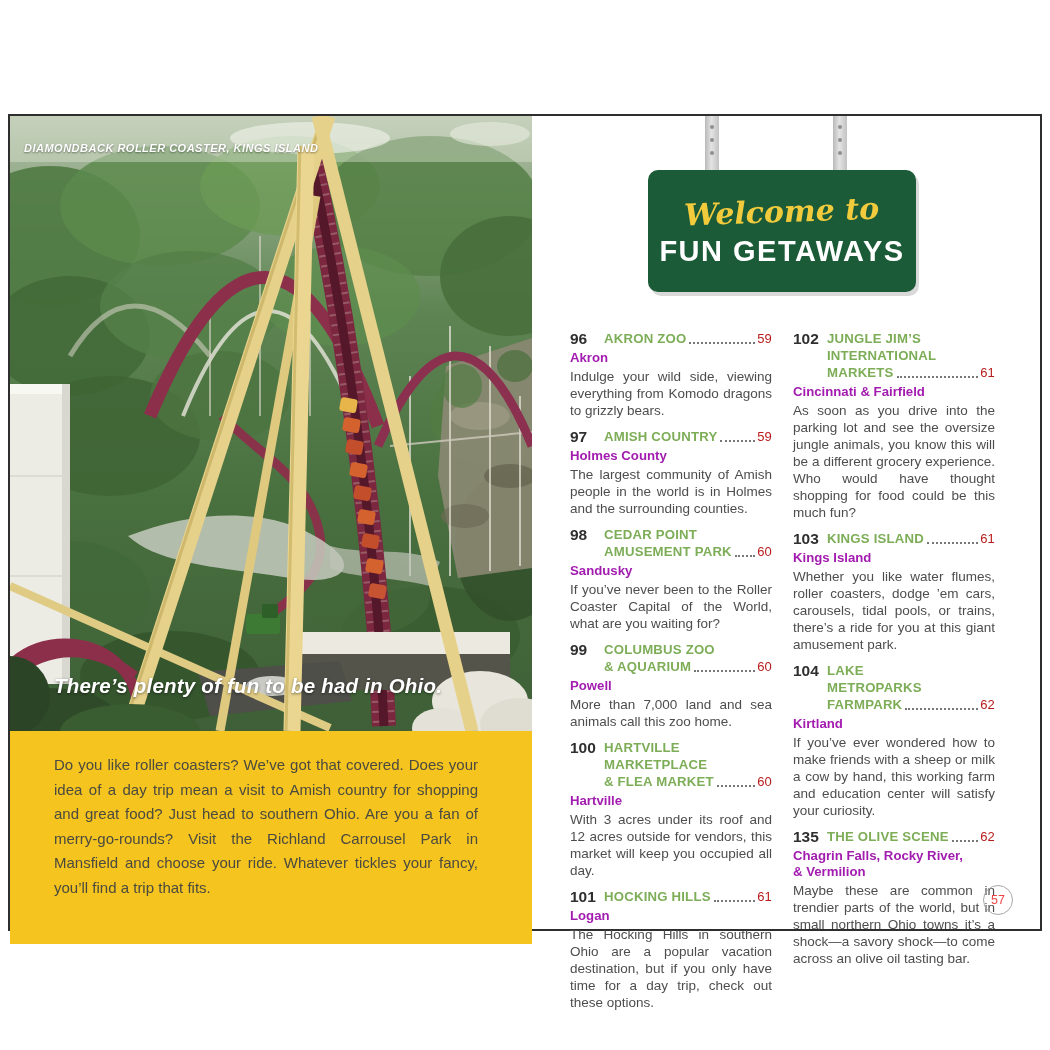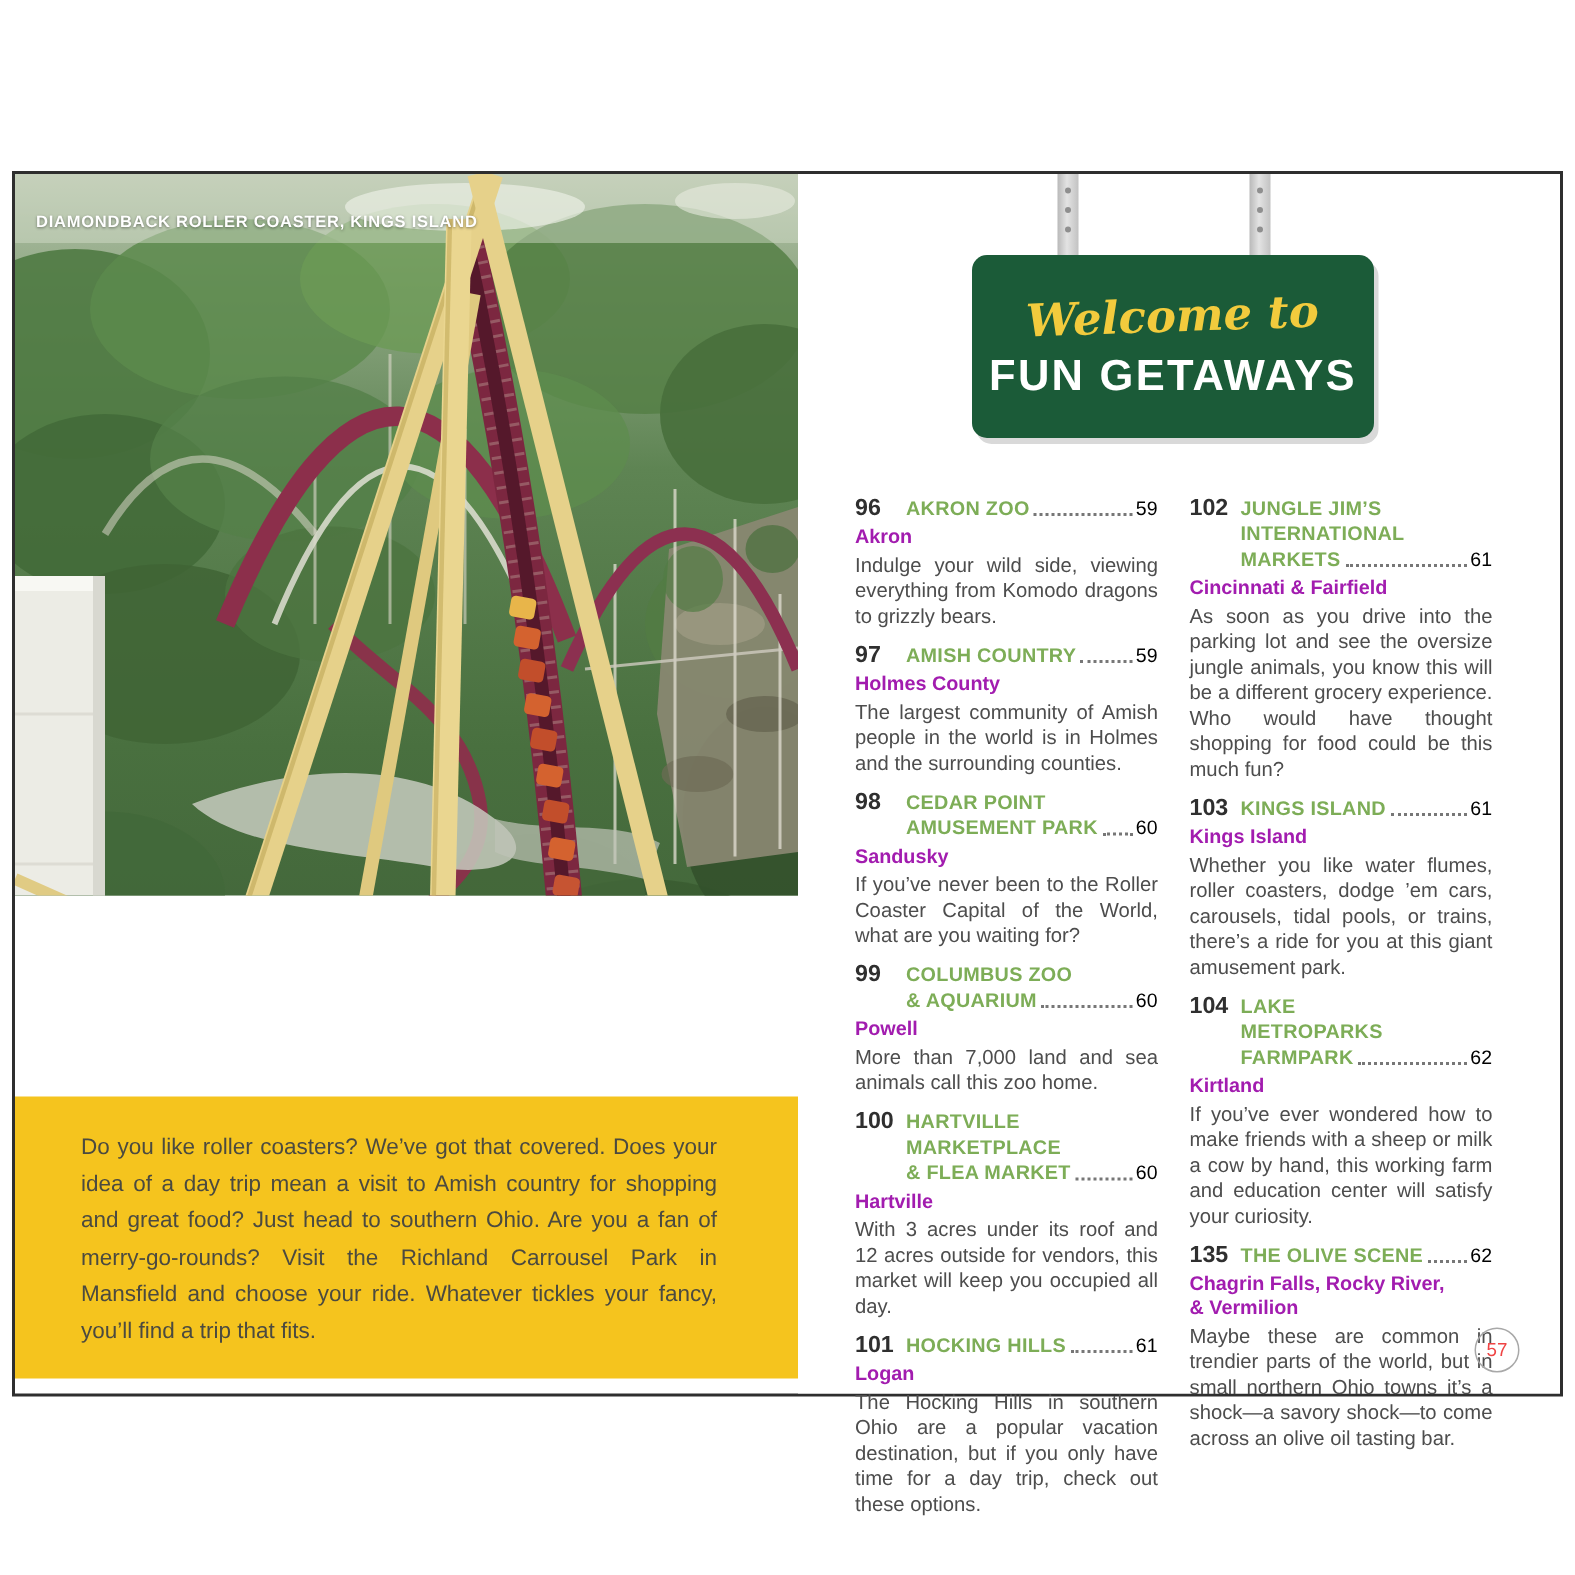--- a/index.html
+++ b/index.html
@@ -1,27 +1,27 @@
 <!DOCTYPE html>
 <html style="--accent: #7dad57; --sign-green: #1b5b38; --script-yellow: #f2cb3d; --yellow: #f5c41e;"><head>
 <meta charset="utf-8">
 <style>
   html,body{margin:0;padding:0;background:#ffffff;}
   body{width:1050px;height:1050px;position:relative;font-family:"Liberation Sans",sans-serif;
        -webkit-font-smoothing:antialiased;}
   .spread{position:absolute;left:8px;top:114px;width:1034px;height:817px;
           border:2px solid #2e2e2e;box-sizing:border-box;background:#fff;}
   
-  .photo-page{position:absolute;left:0;top:0;width:522px;height:481px;overflow:hidden;}
+  .photo-page{position:absolute;left:0;top:0;width:522px;height:615px;overflow:hidden;font-style:italic;}
   .photo-page svg{display:block;}
   .photo-caption{position:absolute;left:14px;top:26px;color:#fff;font-size:11px;font-weight:bold;
                  letter-spacing:.5px;text-shadow:0 1px 2px rgba(0,0,0,.45);}
   .photo-slogan{position:absolute;left:44px;top:558px;color:#fff;font-size:20.5px;font-weight:bold;
                 text-shadow:0 1px 3px rgba(0,0,0,.5);letter-spacing:.2px;}
-  .intro-box{position:absolute;left:0;top:615px;width:522px;height:188px;background:var(--yellow,#f5c41e);}
+  .intro-box{position:absolute;left:0;top:615px;width:522px;height:213px;background:var(--yellow,#f5c41e);}
   .intro-text{margin:22px 54px 0 44px;font-size:15px;line-height:24.5px;text-align:justify;
               color:#4b4a40;font-weight:500;}
   
   .toc-page{position:absolute;left:522px;top:0;width:508px;height:813px;background:#fff;}
   .strap{position:absolute;top:0;width:14px;height:58px;border-radius:0 0 2px 2px;
          background:linear-gradient(90deg,#b9b9b9,#e3e3e3 45%,#c2c2c2);}
   .strap .rivet{width:4px;height:4px;border-radius:50%;background:#8f8f8f;margin:9px auto 0;}
   .sign{position:absolute;left:116px;top:54px;width:268px;height:122px;border-radius:10px;
         background:var(--sign-green,#1b5b38);box-shadow:3px 4px 0 #d9d9d9;
         display:flex;flex-direction:column;align-items:center;justify-content:center;}
@@ -30,21 +30,21 @@
                margin-bottom:6px;}
   .sign-title{color:#fff;font-weight:bold;font-size:29px;letter-spacing:1.5px;}
   .toc-col{position:absolute;top:214px;width:202px;}
   .col1{left:38px;} .col2{left:261px;}
   .toc-entry{margin-bottom:9px;}
   .title-grid{display:grid;grid-template-columns:34px 1fr;}
   .toc-num{font-size:15.5px;font-weight:bold;color:#2f2f2f;line-height:17px;}
   .title-line{display:flex;font-size:13.2px;font-weight:bold;
               color:var(--accent,#7dad57);line-height:17px;letter-spacing:.2px;}
   .leader{flex:1;border-bottom:2px dotted #777;margin:0 2px 3px 3px;min-width:10px;}
-  .toc-pagenum{font-size:13px;font-weight:normal;color:#000000;}
+  .toc-pagenum{font-size:13px;font-weight:normal;color:#b91c1c;}
   .toc-loc{font-size:13.2px;font-weight:bold;color:#a21caf;margin-top:3px;line-height:16px;
            white-space:pre-line;}
   .toc-desc{font-size:13.5px;color:#4d4d4d;line-height:17px;text-align:justify;margin-top:2px;}
   .page-circle{position:absolute;left:451px;top:769px;width:30px;height:30px;border-radius:50%;
                border:1.5px solid #a8a8a8;display:flex;align-items:center;justify-content:center;
                font-size:12.5px;color:#ef4444;box-sizing:border-box;}
 </style>
 </head>
 <body>
 

